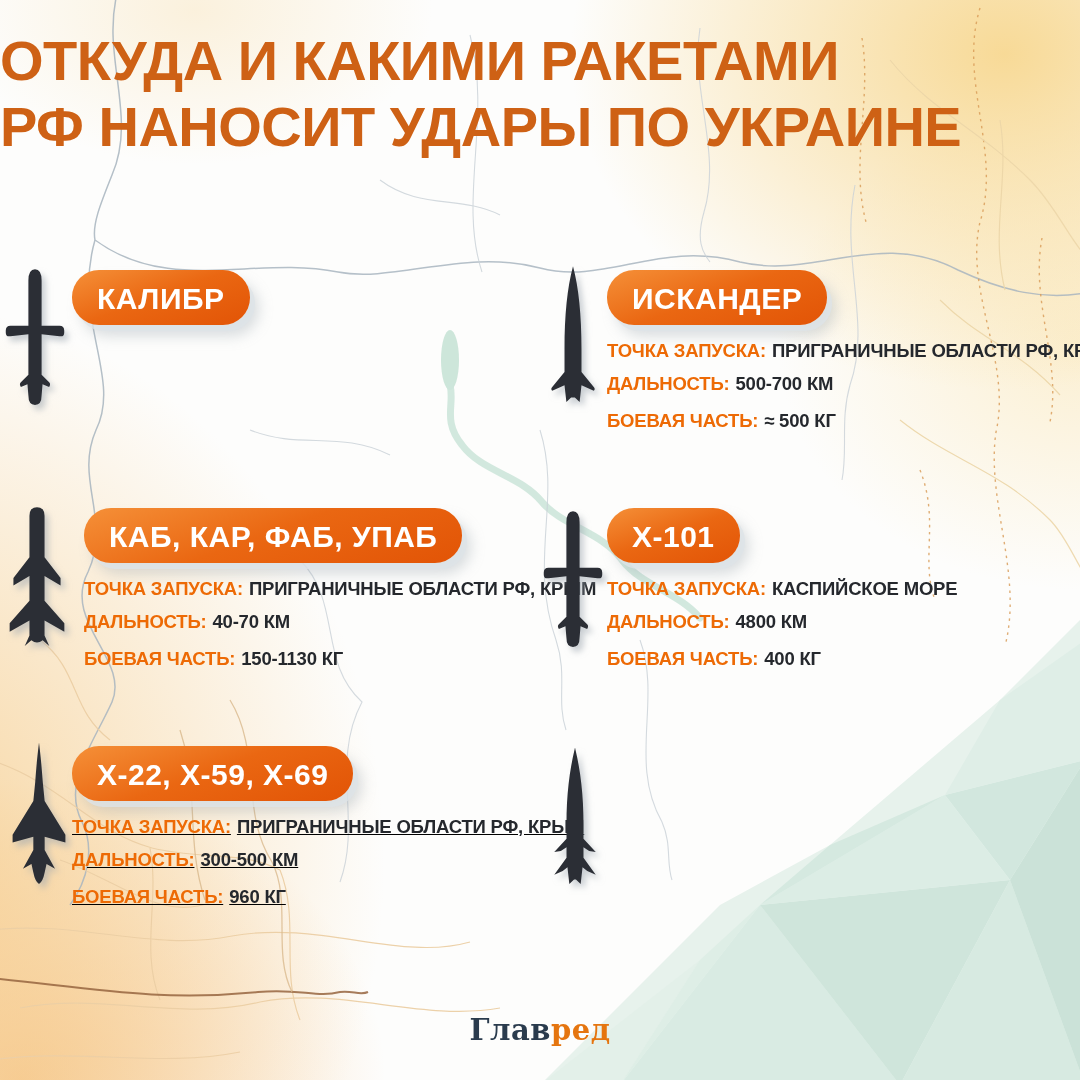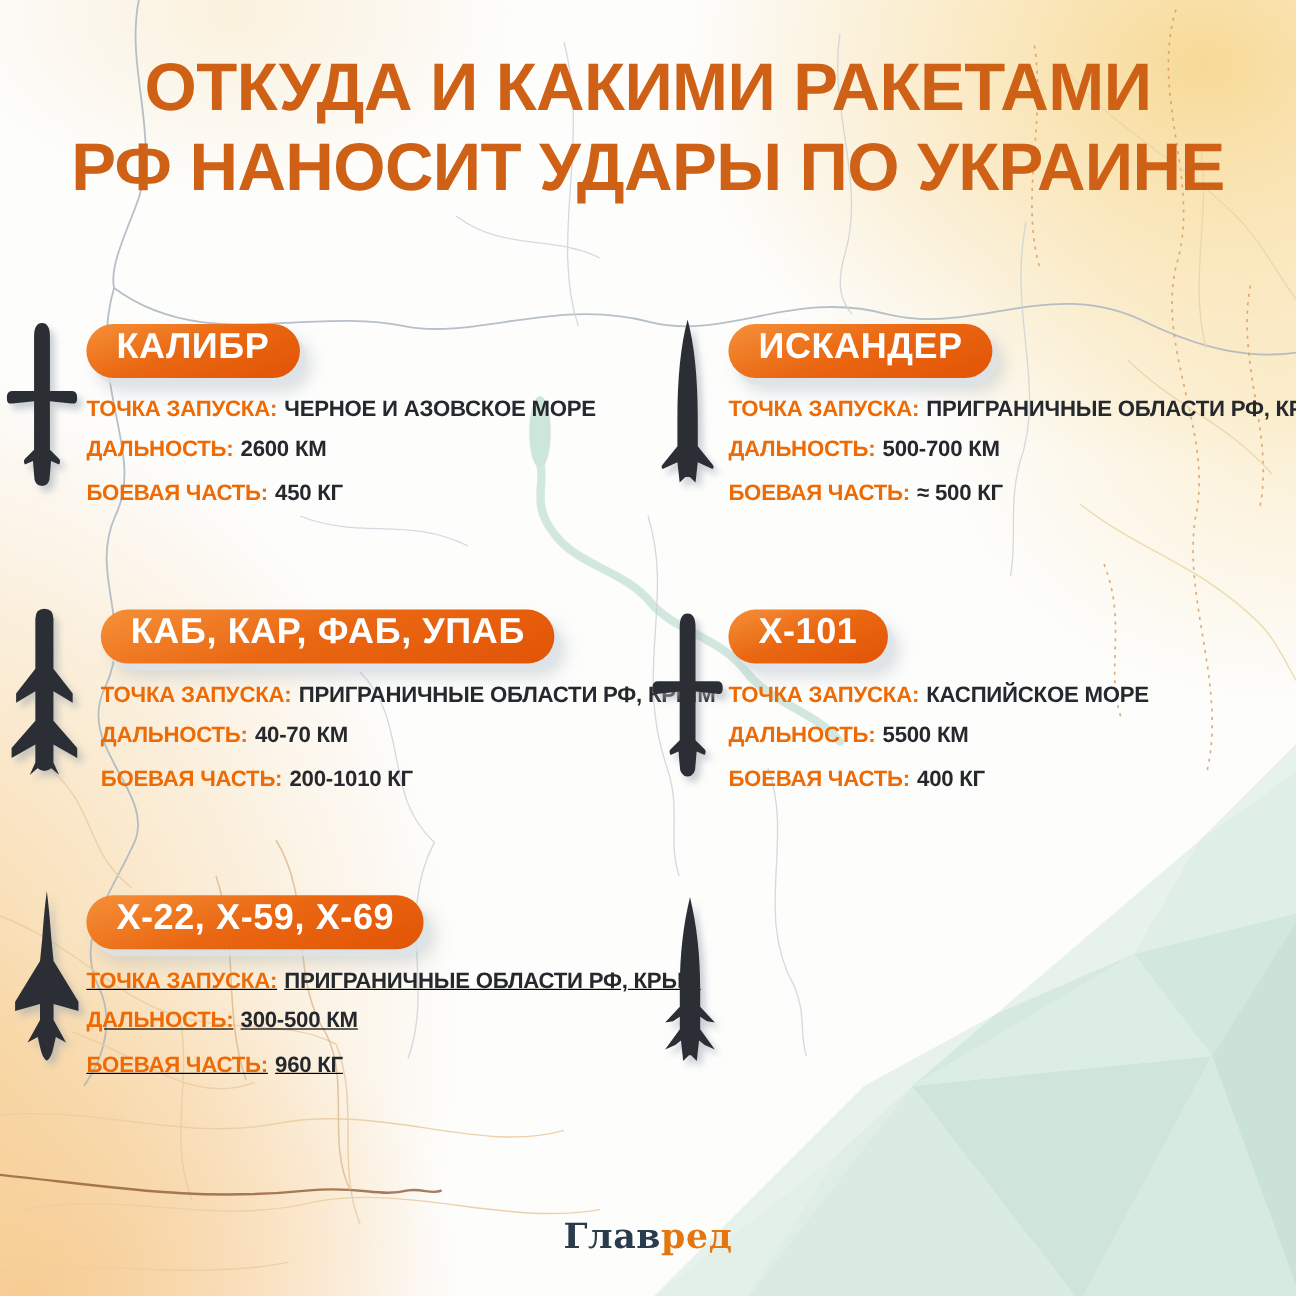--- a/index.html
+++ b/index.html
@@ -10,28 +10,28 @@
       radial-gradient(620px 480px at 93% 5%, rgba(247,214,140,.9), rgba(247,214,140,0) 70%),
       radial-gradient(420px 340px at 100% 32%, rgba(250,228,175,.55), rgba(250,228,175,0) 72%),
       radial-gradient(760px 900px at -8% 80%, rgba(246,203,136,.8), rgba(246,203,136,0) 62%),
       radial-gradient(520px 430px at 2% 100%, rgba(243,173,90,.6), rgba(243,173,90,0) 70%),
       radial-gradient(340px 220px at 18% 1%, rgba(248,226,182,.45), rgba(248,226,182,0) 70%),
       #fdfdfc;
   }
   .map-svg{position:absolute;inset:0;z-index:0;}
   
   .title{
-    position:absolute;top:40px;left:0;width:100%;z-index:2;
-    text-align:center;font-weight:bold;font-size:56px;line-height:1.17;
+    position:absolute;top:28px;left:0;width:100%;z-index:2;
+    font-weight:bold;font-size:56px;line-height:1.17;
     color:#CE6115;letter-spacing:-.5px;
   }
   
   .card{position:absolute;z-index:2;}
   .badge{
-    display:inline-block;padding:2px 25px 9px;border-radius:27px;
+    display:inline-block;padding:12px 25px 9px;border-radius:27px;
     background:linear-gradient(160deg,#F59038 0%,#EA6712 48%,#E25406 100%);
     color:#ffffff;font-weight:bold;font-size:30px;letter-spacing:.5px;
     box-shadow:5px 6px 0 rgba(222,228,232,.78), 9px 11px 14px rgba(150,160,170,.35);
   }
   .specs{margin-top:15px;}
   .spec{font-weight:bold;font-size:18.5px;letter-spacing:-.2px;margin-bottom:11px;white-space:nowrap;}
   .spec.last{margin-top:15px;}
   .spec .lbl{color:#ED6A05;margin-right:6px;}
   .spec .val{color:#25282D;}
   
@@ -129,25 +129,20 @@
     <div>РФ НАНОСИТ УДАРЫ ПО УКРАИНЕ</div>
   </div>
 
   <div class="micon" style="left:2px;top:263px;">
     <svg viewBox="0 0 70 160">
         <path fill="#2B2E35" d="M28,18 Q28,6 35,6 Q42,6 42,18 L42,66 L61,66 Q66,66 66,71 L66,73 Q66,78 61,77 L42,75 L42,118 L50,126 Q52,128 50,131 L43,128 L42,140 Q42,150 35,150 Q28,150 28,140 L27,128 L20,131 Q18,128 20,126 L28,118 L28,75 L9,77 Q4,78 4,73 L4,71 Q4,66 9,66 L28,66 Z"></path>
       </svg>
   </div>
   <div class="card" style="left:72px;top:270px;">
     <div class="badge">КАЛИБР</div>
-    <div class="specs">
-      <div class="spec"><span class="lbl">ТОЧКА ЗАПУСКА:</span><span class="val">ЧЕРНОЕ И АЗОВСКОЕ МОРЕ</span></div>
-      <div class="spec"><span class="lbl">ДАЛЬНОСТЬ:</span><span class="val">2600 КМ</span></div>
-      <div class="spec last"><span class="lbl">БОЕВАЯ ЧАСТЬ:</span><span class="val">450 КГ</span></div>
-    </div>
   </div>
 
   <div class="micon" style="left:540px;top:262px;">
     <svg viewBox="0 0 70 160">
         <path fill="#2B2E35" d="M35,4 C29,26 26,56 26,92 L26,116 L13,132 Q11,134 13,136 L26,130 L28,148 L33,143 L37,143 L42,148 L44,130 L57,136 Q59,134 57,132 L44,116 L44,92 C44,56 41,26 35,4 Z"></path>
       </svg>
   </div>
   <div class="card" style="left:607px;top:270px;">
     <div class="badge">ИСКАНДЕР</div>
     <div class="specs">
@@ -160,34 +155,34 @@
   <div class="micon" style="left:4px;top:502px;">
     <svg viewBox="0 0 70 160">
         <path fill="#2B2E35" d="M27,14 Q27,5 35,5 Q43,5 43,14 L43,58 L60,80 L60,88 L43,78 L43,104 L64,128 L64,137 L43,125 L43,141 L48,152 L41,146 Q35,151 29,146 L22,152 L27,141 L27,125 L6,137 L6,128 L27,104 L27,78 L10,88 L10,80 L27,58 Z"></path>
       </svg>
   </div>
   <div class="card" style="left:84px;top:508px;">
     <div class="badge">КАБ, КАР, ФАБ, УПАБ</div>
     <div class="specs">
       <div class="spec"><span class="lbl">ТОЧКА ЗАПУСКА:</span><span class="val">ПРИГРАНИЧНЫЕ ОБЛАСТИ РФ, КРЫМ</span></div>
       <div class="spec"><span class="lbl">ДАЛЬНОСТЬ:</span><span class="val">40-70 КМ</span></div>
-      <div class="spec last"><span class="lbl">БОЕВАЯ ЧАСТЬ:</span><span class="val">200-1010 КГ</span></div>
+      <div class="spec last"><span class="lbl">БОЕВАЯ ЧАСТЬ:</span><span class="val">150-1130 КГ</span></div>
     </div>
   </div>
 
   <div class="micon" style="left:540px;top:505px;">
     <svg viewBox="0 0 70 160">
         <path fill="#2B2E35" d="M28,18 Q28,6 35,6 Q42,6 42,18 L42,66 L61,66 Q66,66 66,71 L66,73 Q66,78 61,77 L42,75 L42,118 L50,126 Q52,128 50,131 L43,128 L42,140 Q42,150 35,150 Q28,150 28,140 L27,128 L20,131 Q18,128 20,126 L28,118 L28,75 L9,77 Q4,78 4,73 L4,71 Q4,66 9,66 L28,66 Z"></path>
       </svg>
   </div>
   <div class="card" style="left:607px;top:508px;">
     <div class="badge">Х-101</div>
     <div class="specs">
       <div class="spec"><span class="lbl">ТОЧКА ЗАПУСКА:</span><span class="val">КАСПИЙСКОЕ МОРЕ</span></div>
-      <div class="spec"><span class="lbl">ДАЛЬНОСТЬ:</span><span class="val">5500 КМ</span></div>
+      <div class="spec"><span class="lbl">ДАЛЬНОСТЬ:</span><span class="val">4800 КМ</span></div>
       <div class="spec last"><span class="lbl">БОЕВАЯ ЧАСТЬ:</span><span class="val">400 КГ</span></div>
     </div>
   </div>
 
   <div class="micon" style="left:6px;top:740px;">
     <svg viewBox="0 0 70 160">
         <path fill="#2B2E35" d="M35,2 C33,18 32,30 31,44 L29,64 L7,100 L7,108 L29,102 L29,116 L18,136 L27,131 L29,140 Q31,150 35,152 Q39,150 41,140 L43,131 L52,136 L41,116 L41,102 L63,108 L63,100 L41,64 L39,44 C38,30 37,18 35,2 Z"></path>
       </svg>
   </div>
   <div class="card" style="left:72px;top:746px;text-decoration:underline;">

